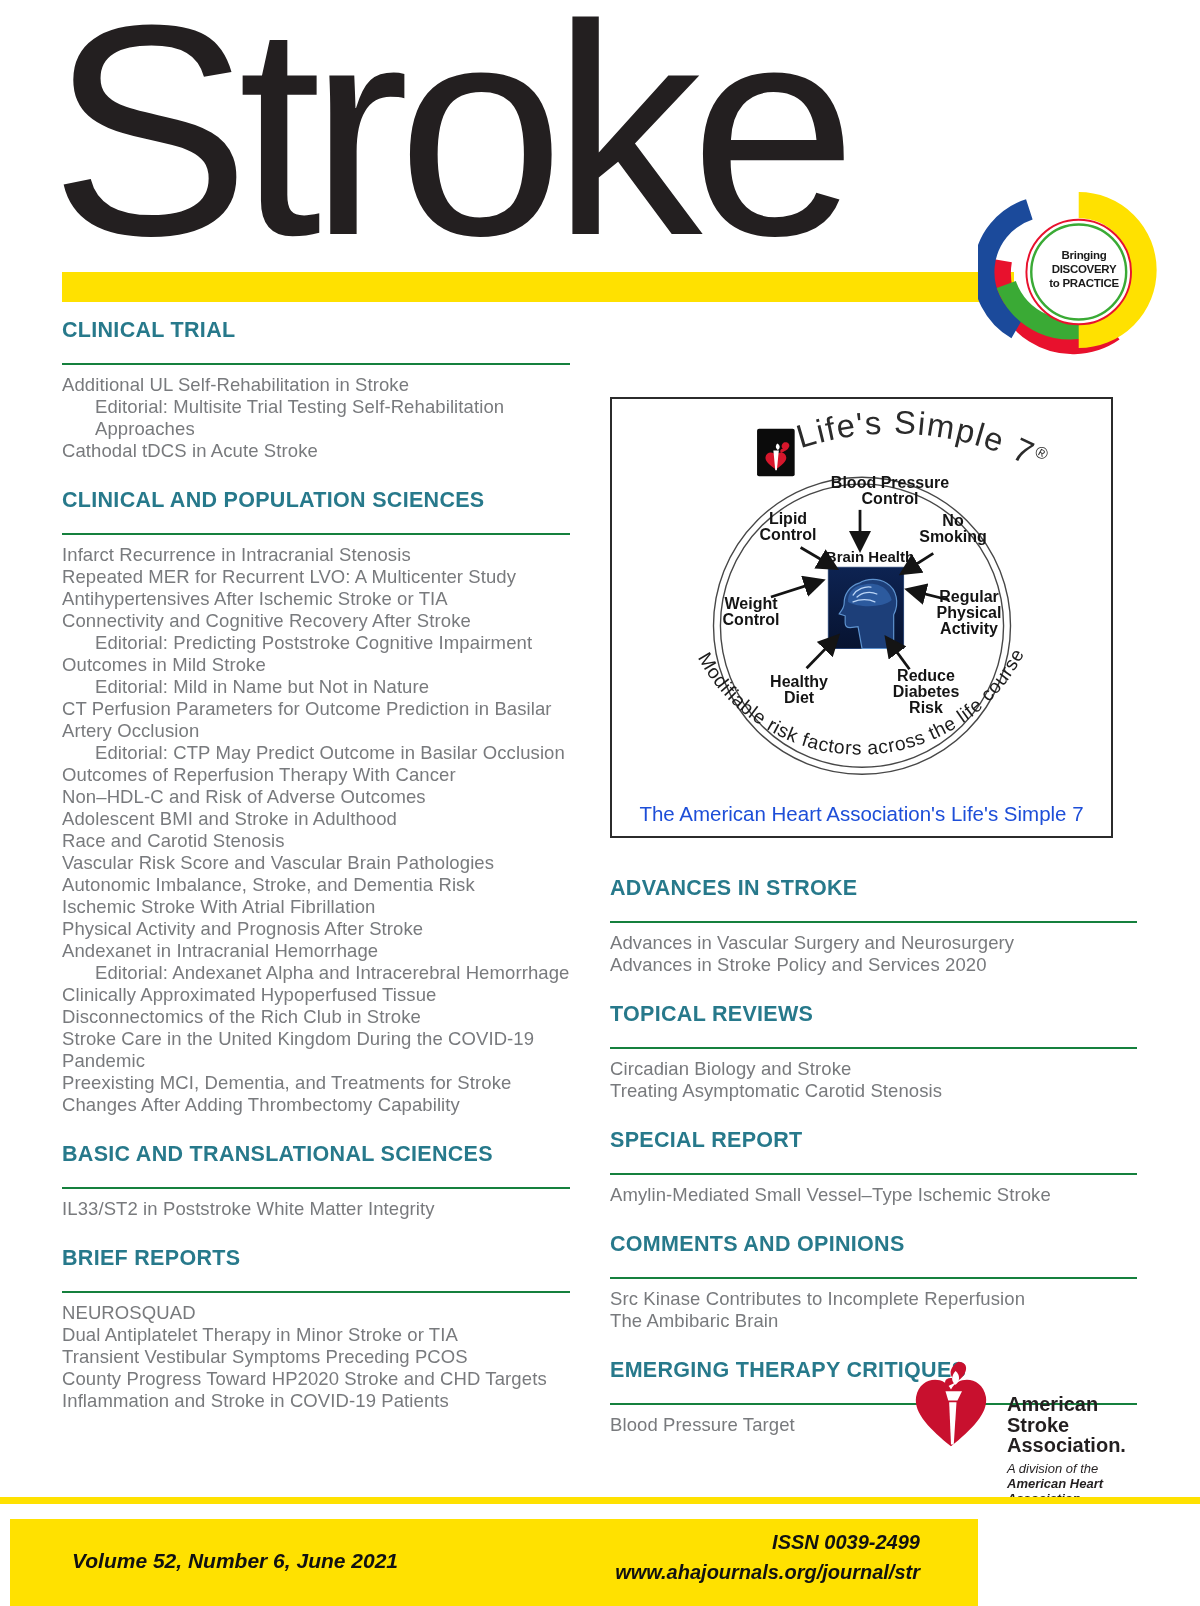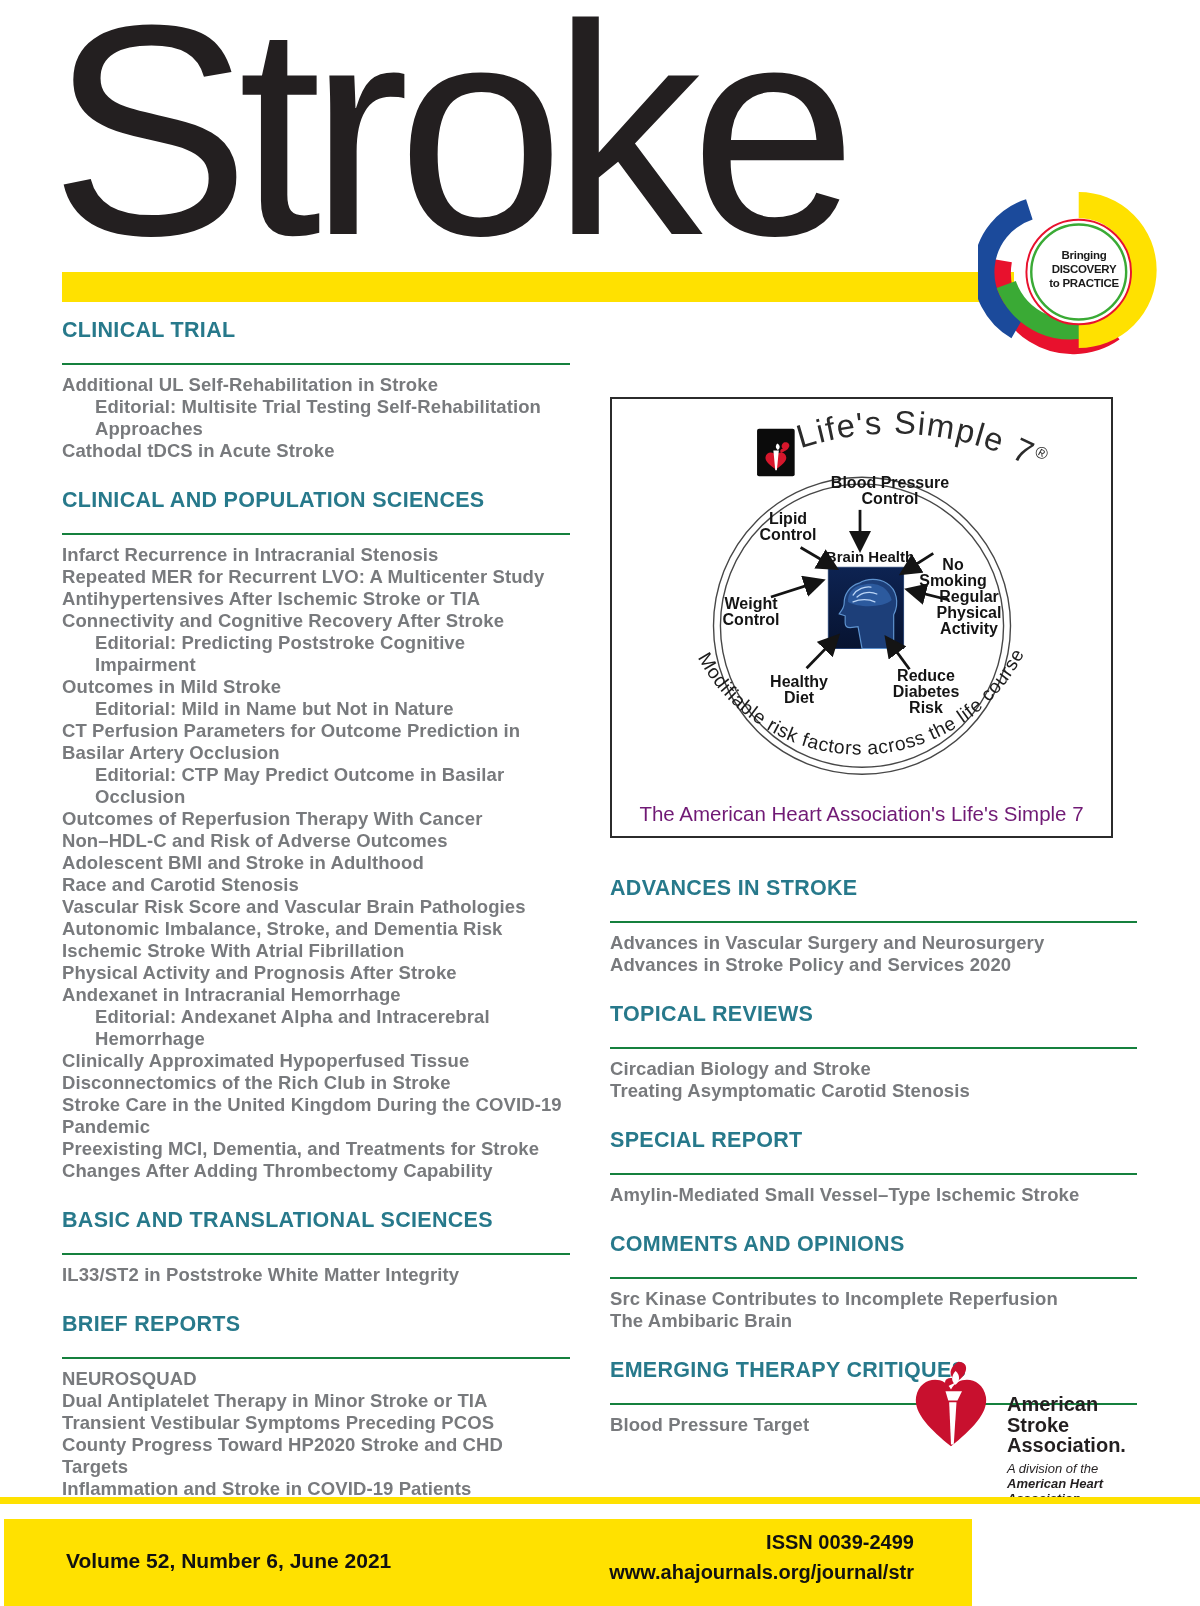--- a/index.html
+++ b/index.html
@@ -23,48 +23,48 @@
   }
 
   
   .col-left  { position:absolute; left:62px;  top:318px; width:508px; }
   .col-right-sections { position:absolute; left:610px; top:876px; width:527px; }
   .sec { margin-bottom:26px; }
   .sec-h {
     font-size:21.5px; font-weight:bold; color:#27798b; letter-spacing:0.3px;
     padding-bottom:20px; border-bottom:2px solid #15803d; margin-bottom:9px;
   }
-  .toc-item { font-size:18.5px; line-height:22px; color:#787a7d; letter-spacing:0.1px;font-weight:bold; }
+  .toc-item { font-size:18.5px; line-height:22px; color:#787a7d; letter-spacing:0.1px; }
   .toc-item.indent { padding-left:33px; }
 
   
   .fig-box {
     position:absolute; left:610px; top:397px; width:503px; height:441px;
     border:2px solid #2b2b2b; background:#fff;
   }
   .fig-label {
     position:absolute; transform:translate(-50%,-50%); text-align:center;
     font-weight:bold; font-size:16px; line-height:16px; color:#141414; white-space:pre-line;
   }
   .fig-caption {
     position:absolute; left:0; bottom:10px; width:100%; text-align:center;
-    font-size:20.5px; color:#701a75;
+    font-size:20.5px; color:#1d4ed8;
   }
 
   
   .asa { position:absolute; left:905px; top:1338px; width:240px; height:155px; }
   .asa-heart { position:absolute; left:0; top:22px; }
   .asa-text { position:absolute; left:102px; top:56px; }
   .asa-name { font-size:20px; line-height:20.5px; font-weight:bold; color:#231f20; }
   .asa-div  { font-size:13px; line-height:15px; font-style:italic; color:#231f20; margin-top:5px; }
   .asa-parent { font-size:13px; line-height:15px; font-weight:bold; font-style:italic; color:#231f20; }
 
   
   .footer-stripe { position:absolute; left:0; top:1497px; width:1200px; height:7px; background:#ffe100; }
-  .footer-block  { position:absolute; left:4px; top:1519px; width:968px; height:87px; background:#ffe100; }
+  .footer-block  { position:absolute; left:10px; top:1519px; width:968px; height:87px; background:#ffe100;font-style:italic; }
   .footer-volume { position:absolute; left:62px; top:30px; font-size:21px; font-weight:bold; color:#111; }
   .footer-right  { position:absolute; right:58px; top:8px; text-align:right; font-weight:bold; color:#111; }
   .footer-issn   { font-size:20px; line-height:30px; }
   .footer-url    { font-size:20px; line-height:30px; }
 </style>
 </head>
 <body>
 
 <div class="page">
 
@@ -192,21 +192,21 @@
         <line x1="340" y1="203" x2="300" y2="193"></line>
         <line x1="196" y1="272" x2="226" y2="241"></line>
         <line x1="300" y1="273" x2="278" y2="243"></line>
       </g>
     </svg>
 
     <div class="fig-label" style="left:278px; top:92px;">Blood Pressure
 Control</div>
     <div class="fig-label" style="left:176px; top:128px;">Lipid
 Control</div>
-    <div class="fig-label" style="left:341px; top:130px;margin-top:44px;">No
+    <div class="fig-label" style="left:341px; top:130px;">No
 Smoking</div>
     <div class="fig-label" style="left:258px; top:158px; font-size:15px;">Brain Health</div>
     <div class="fig-label" style="left:139px; top:213px;">Weight
 Control</div>
     <div class="fig-label" style="left:357px; top:214px;">Regular
 Physical
 Activity</div>
     <div class="fig-label" style="left:187px; top:291px;">Healthy
 Diet</div>
     <div class="fig-label" style="left:314px; top:293px;">Reduce

